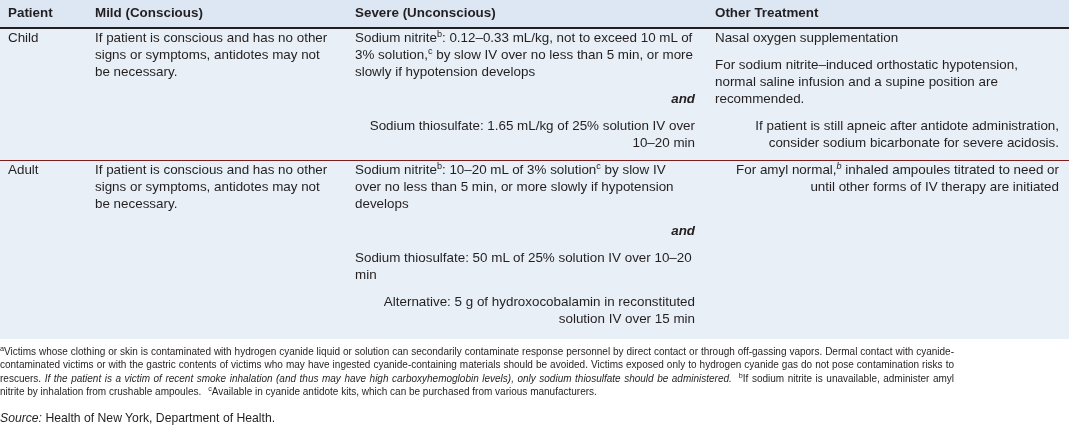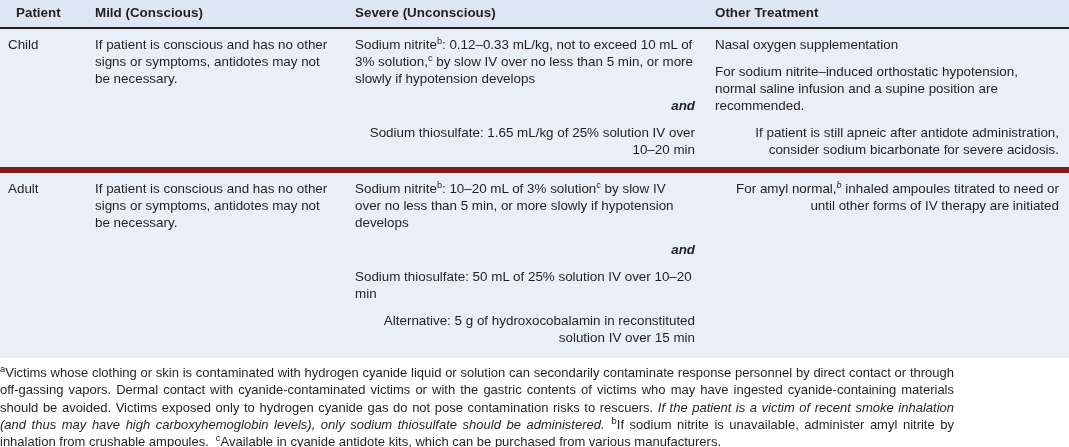--- a/index.html
+++ b/index.html
@@ -35,53 +35,53 @@
   thead th {
     background: #dde7f3;
     font-size: 13.4px;
     font-weight: bold;
     text-align: left;
     padding: 5px 10px 6px 10px;
     border-bottom: 2px solid #231f20;
     vertical-align: bottom;
     line-height: 1.2;
   }
-  thead th:first-child { padding-left: 16px; }
+  thead th:first-child { padding-left: 8px; }
 
   tbody td {
     font-size: 13.4px;
     line-height: 1.27;
     vertical-align: top;
-    padding: 7px 10px 9px 10px;
+    padding: 0 10px 9px 10px;
     background: #e8eff7;
   }
   tbody td:first-child { padding-left: 8px; }
   tbody tr.row-adult td {
-    border-top: 6px solid #7f1d1d;
+    border-top: 1px solid #7f1d1d;
   }
   tbody tr:last-child td { padding-bottom: 12px; }
 
   .para { margin: 0 0 10px 0; }
   .para:last-child { margin-bottom: 0; text-align: right; }
   .and {
     font-weight: bold;
     font-style: italic;
     margin: 0 0 10px 0;
     text-align: right;
   }
   sup {
     font-size: 0.68em;
     vertical-align: super;
     line-height: 0;
   }
   sup.it { font-style: italic; }
 
   
   .footnotes {
-    font-size: 13px;
+    font-size: 10px;
     line-height: 1.32;
     color: #231f20;
     padding: 6px 0 0 0;
     width: 954px;
     text-align: justify;
     text-justify: inter-word;
   }
   .footnotes .fn-sup {
     font-size: 0.72em;
     vertical-align: super;

